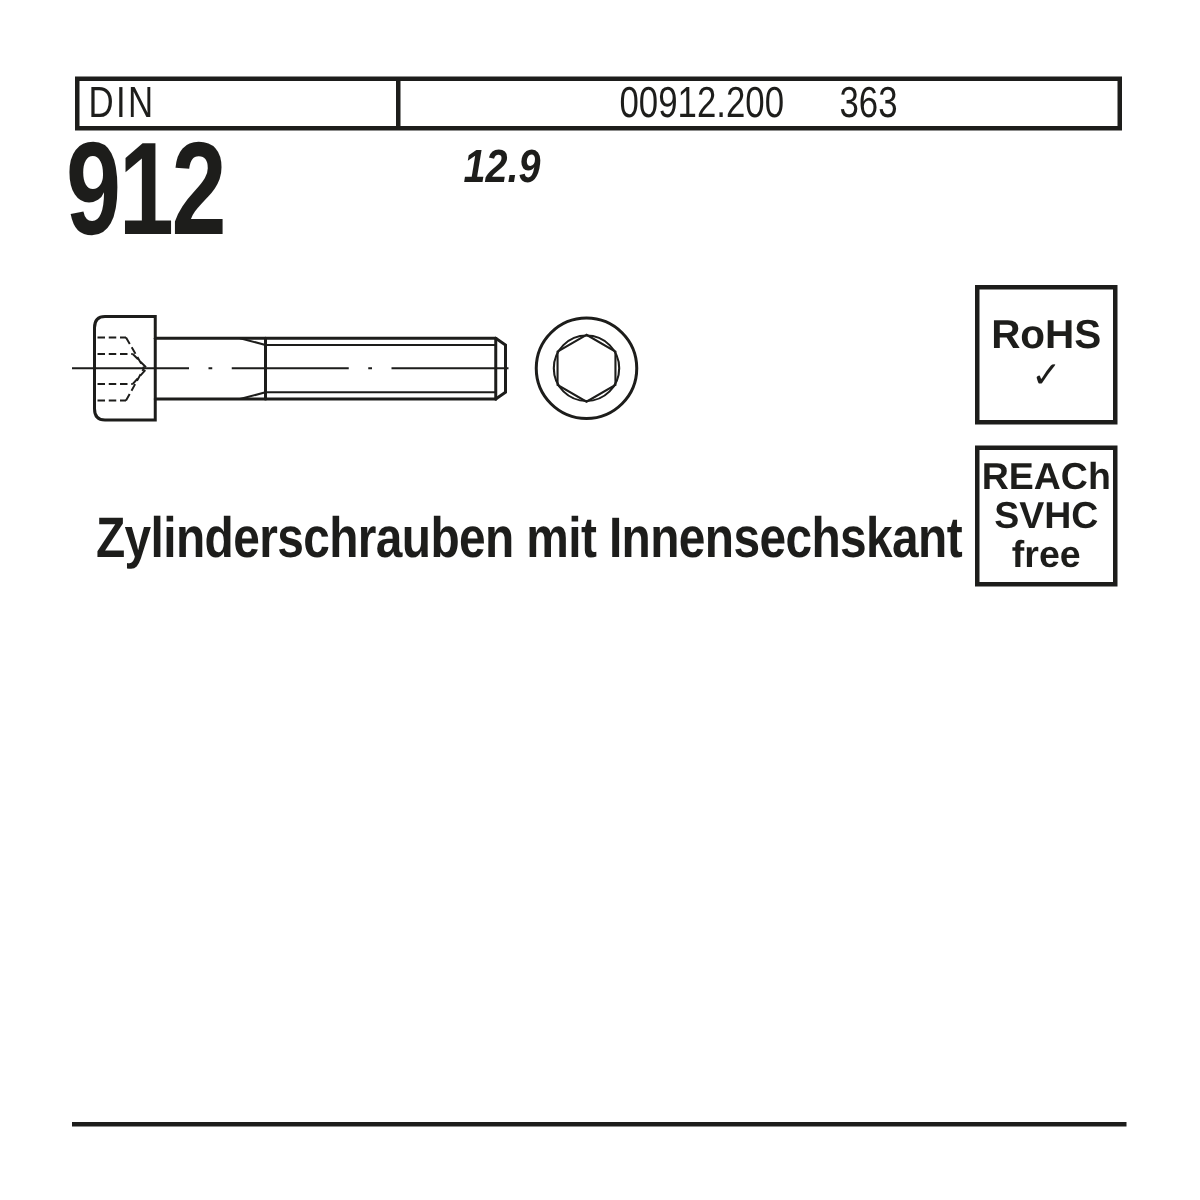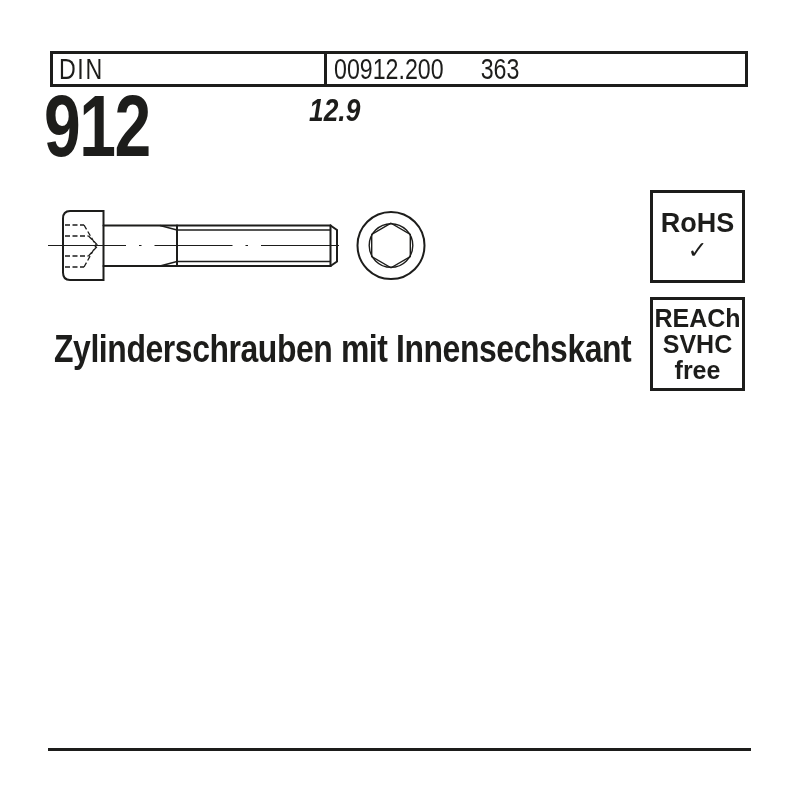--- a/index.html
+++ b/index.html
@@ -10,27 +10,27 @@
   
   .cond{display:inline-block;transform:scaleX(0.80);transform-origin:0 50%;white-space:nowrap;}
   .cond-right{display:inline-block;transform:scaleX(0.80);transform-origin:100% 50%;white-space:nowrap;}
 
   
   .header-box{
     position:absolute;left:50px;top:51px;width:698px;height:36px;
     border:3px solid #1d1d1b;box-sizing:border-box;display:flex;
   }
   .header-cell-left{
-    width:274px;border-right:3px solid #1d1d1b;box-sizing:border-box;
+    width:214px;border-right:3px solid #1d1d1b;box-sizing:border-box;
     display:flex;align-items:center;padding-left:6px;
     font-size:29px;line-height:1;
   }
   .header-cell-left .cond{letter-spacing:2px;}
   .header-cell-right{
-    flex:1;display:flex;align-items:center;justify-content:flex-start;
+    flex:1;display:flex;align-items:center;justify-content:center;
     padding:0 7px;font-size:29px;line-height:1;
   }
 
   .std-number{
     position:absolute;left:44px;top:82px;font-size:88px;font-weight:bold;
     line-height:1;letter-spacing:-2px;
   }
   .std-number .cond{transform:scaleX(0.75);}
   .strength{
     position:absolute;left:309px;top:95px;font-size:31px;font-weight:bold;line-height:1;font-style:italic;
@@ -45,21 +45,21 @@
     box-sizing:border-box;display:flex;flex-direction:column;align-items:center;
     justify-content:center;text-align:center;font-weight:bold;background:#ffffff;
   }
   .badge-rohs{top:190px;height:93px;}
   .badge-reach{top:297px;height:94px;}
   .badge-rohs .badge-label{font-size:27px;line-height:1.05;}
   .check{font-family:"DejaVu Sans",sans-serif;font-size:24px;line-height:1.1;font-weight:bold;}
   .badge-reach .badge-line{font-size:25px;line-height:26px;}
 
   .title{
-    position:absolute;left:54px;top:330px;margin:0;font-size:38px;font-weight:bold;
+    position:absolute;left:54px;top:330px;margin:10px;font-size:38px;font-weight:bold;
     line-height:1;letter-spacing:-0.5px;white-space:nowrap;
   }
   .title .cond{transform:scaleX(0.84);}
 
   .bottom-rule{
     position:absolute;left:48px;top:748px;width:703px;height:3px;background:#1d1d1b;
   }
 
   svg .outline{stroke:#1d1d1b;stroke-width:2;fill:none;stroke-linecap:round;}
   svg .thin{stroke:#1d1d1b;stroke-width:1.4;fill:none;}

